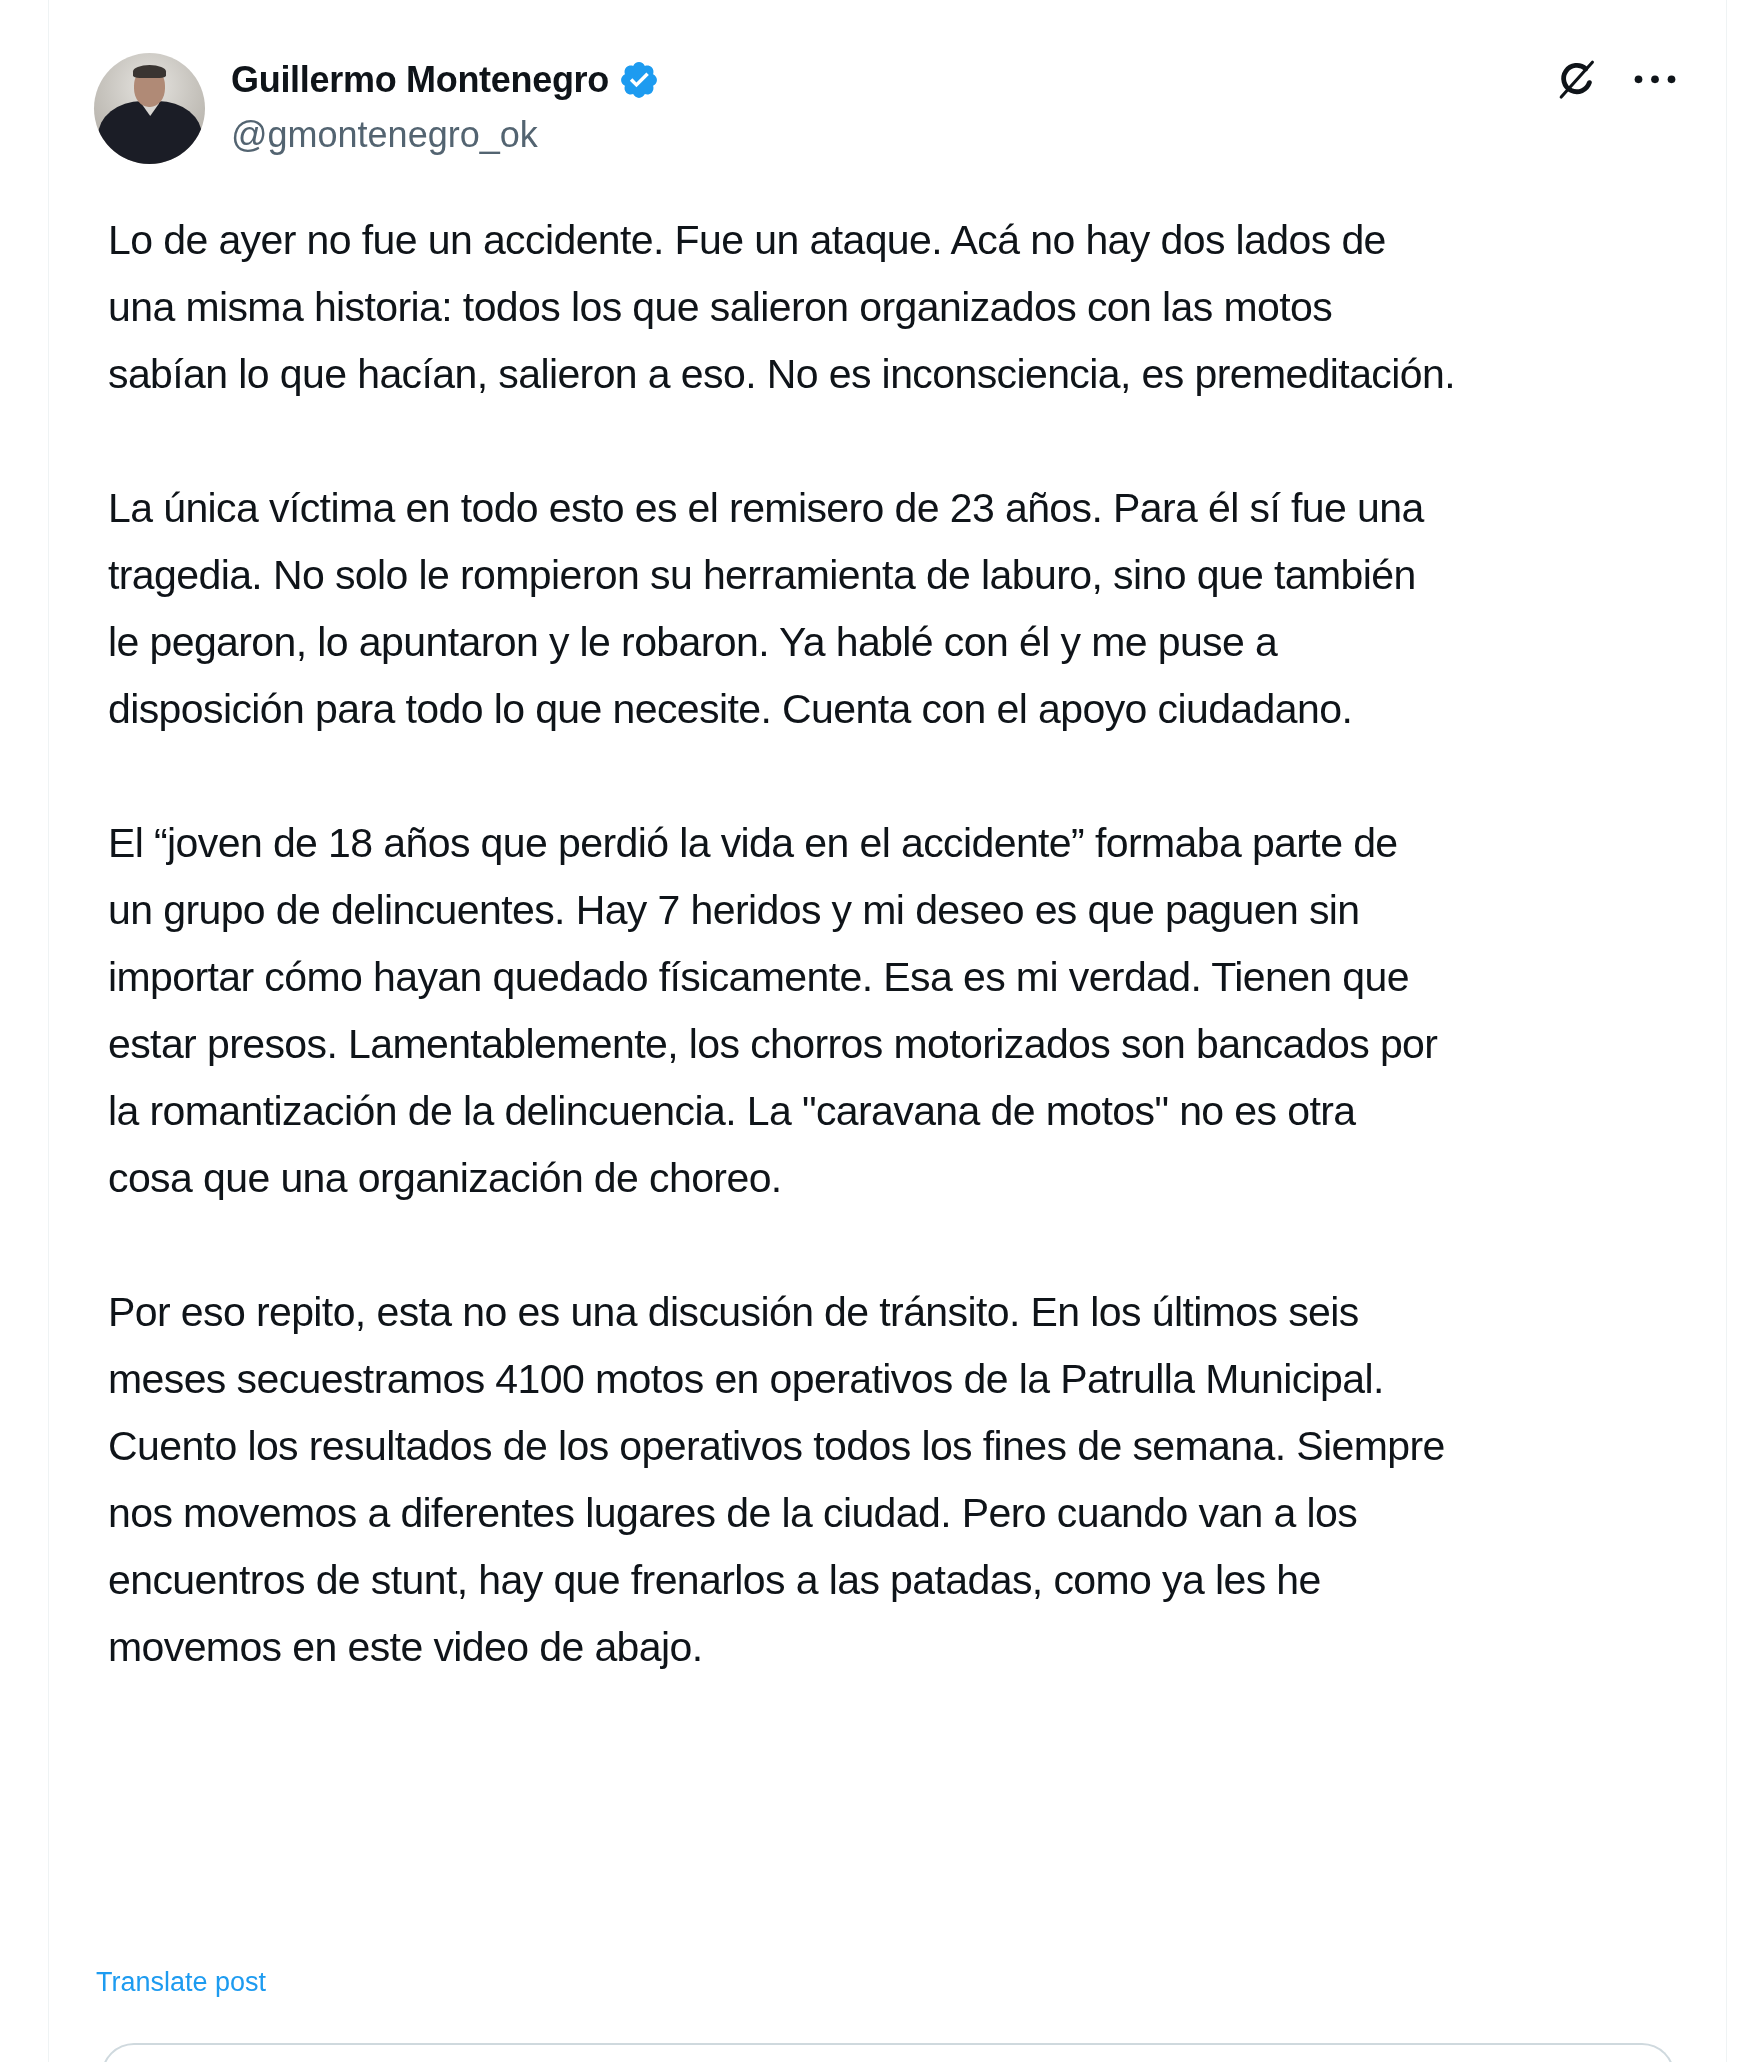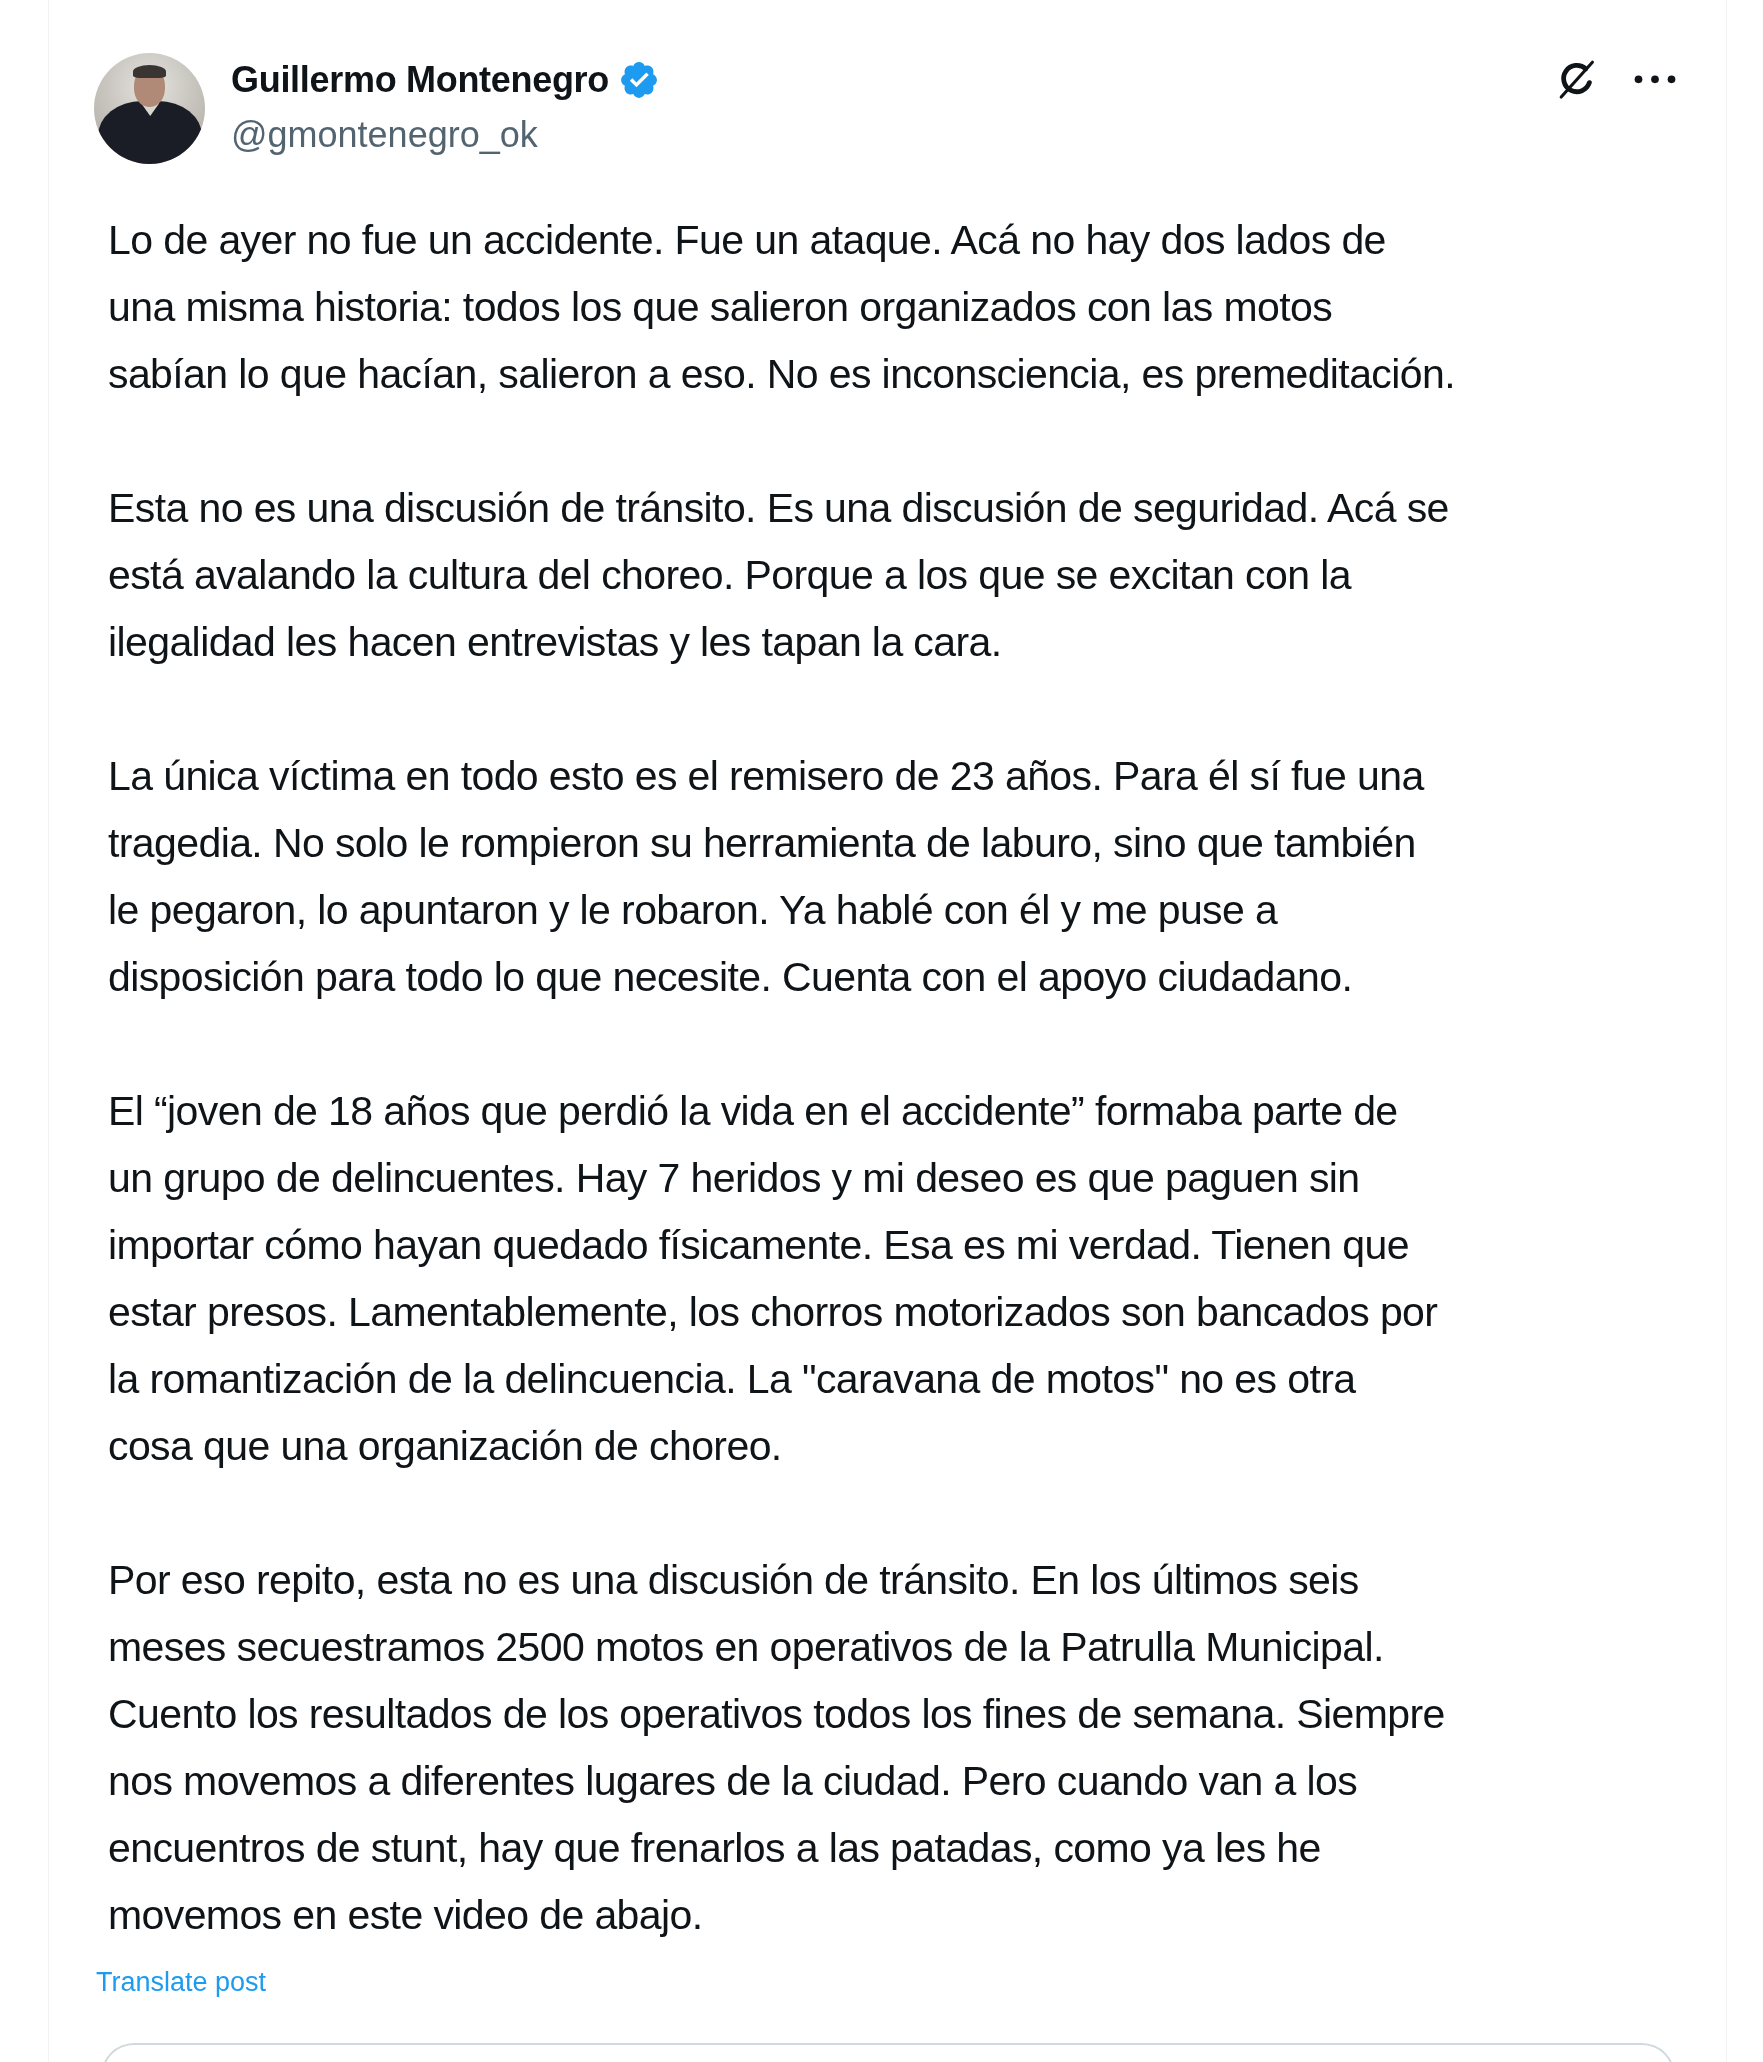--- a/index.html
+++ b/index.html
@@ -208,41 +208,36 @@
   </span>
 </div>
 
 <div class="post-text">
   <p class="para">
     <span class="line">Lo de ayer no fue un accidente. Fue un ataque. Acá no hay dos lados de</span>
     <span class="line">una misma historia: todos los que salieron organizados con las motos</span>
     <span class="line">sabían lo que hacían, salieron a eso. No es inconsciencia, es premeditación.</span>
   </p>
   <p class="para">
-    <span class="line">Esta no es una discusión de tránsito. Es una discusión de seguridad. Acá se</span>
-    <span class="line">está avalando la cultura del choreo. Porque a los que se excitan con la</span>
-    <span class="line">ilegalidad les hacen entrevistas y les tapan la cara.</span>
-  </p>
-  <p class="para">
     <span class="line">La única víctima en todo esto es el remisero de 23 años. Para él sí fue una</span>
     <span class="line">tragedia. No solo le rompieron su herramienta de laburo, sino que también</span>
     <span class="line">le pegaron, lo apuntaron y le robaron. Ya hablé con él y me puse a</span>
     <span class="line">disposición para todo lo que necesite. Cuenta con el apoyo ciudadano.</span>
   </p>
   <p class="para">
     <span class="line">El “joven de 18 años que perdió la vida en el accidente” formaba parte de</span>
     <span class="line">un grupo de delincuentes. Hay 7 heridos y mi deseo es que paguen sin</span>
     <span class="line">importar cómo hayan quedado físicamente. Esa es mi verdad. Tienen que</span>
     <span class="line">estar presos. Lamentablemente, los chorros motorizados son bancados por</span>
     <span class="line">la romantización de la delincuencia. La "caravana de motos" no es otra</span>
     <span class="line">cosa que una organización de choreo.</span>
   </p>
   <p class="para">
     <span class="line">Por eso repito, esta no es una discusión de tránsito. En los últimos seis</span>
-    <span class="line">meses secuestramos 2500 motos en operativos de la Patrulla Municipal.</span>
+    <span class="line">meses secuestramos 4100 motos en operativos de la Patrulla Municipal.</span>
     <span class="line">Cuento los resultados de los operativos todos los fines de semana. Siempre</span>
     <span class="line">nos movemos a diferentes lugares de la ciudad. Pero cuando van a los</span>
     <span class="line">encuentros de stunt, hay que frenarlos a las patadas, como ya les he</span>
     <span class="line">movemos en este video de abajo.</span>
   </p>
 </div>
 
 <div class="translate">Translate post</div>
 
 <div class="media-card"></div>

